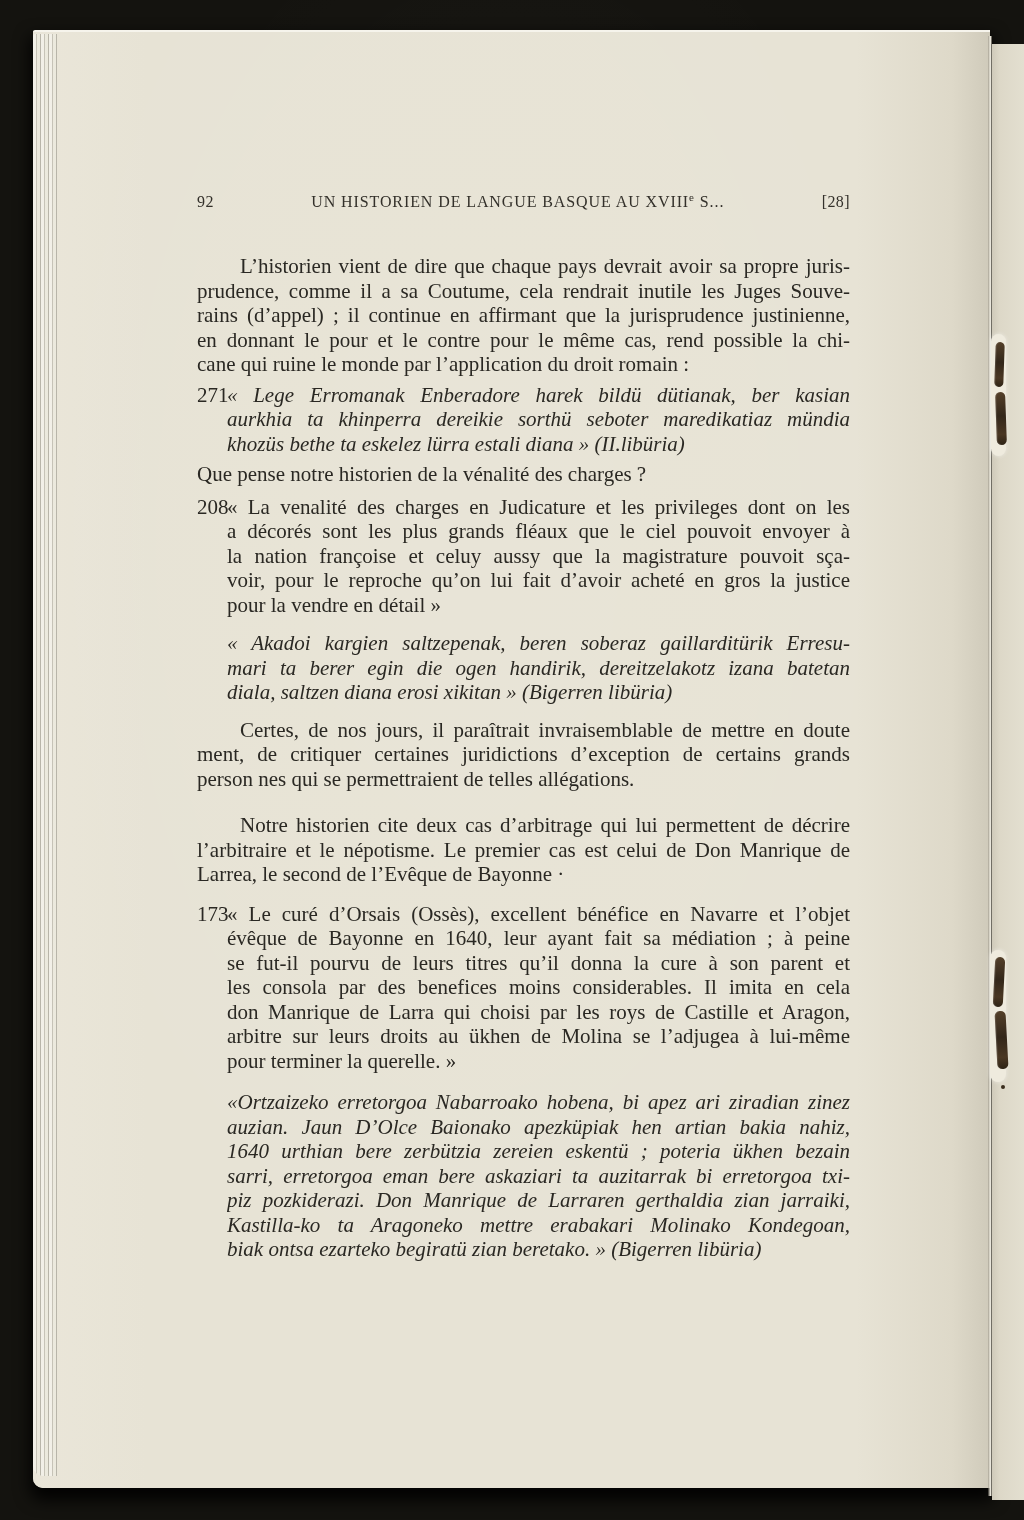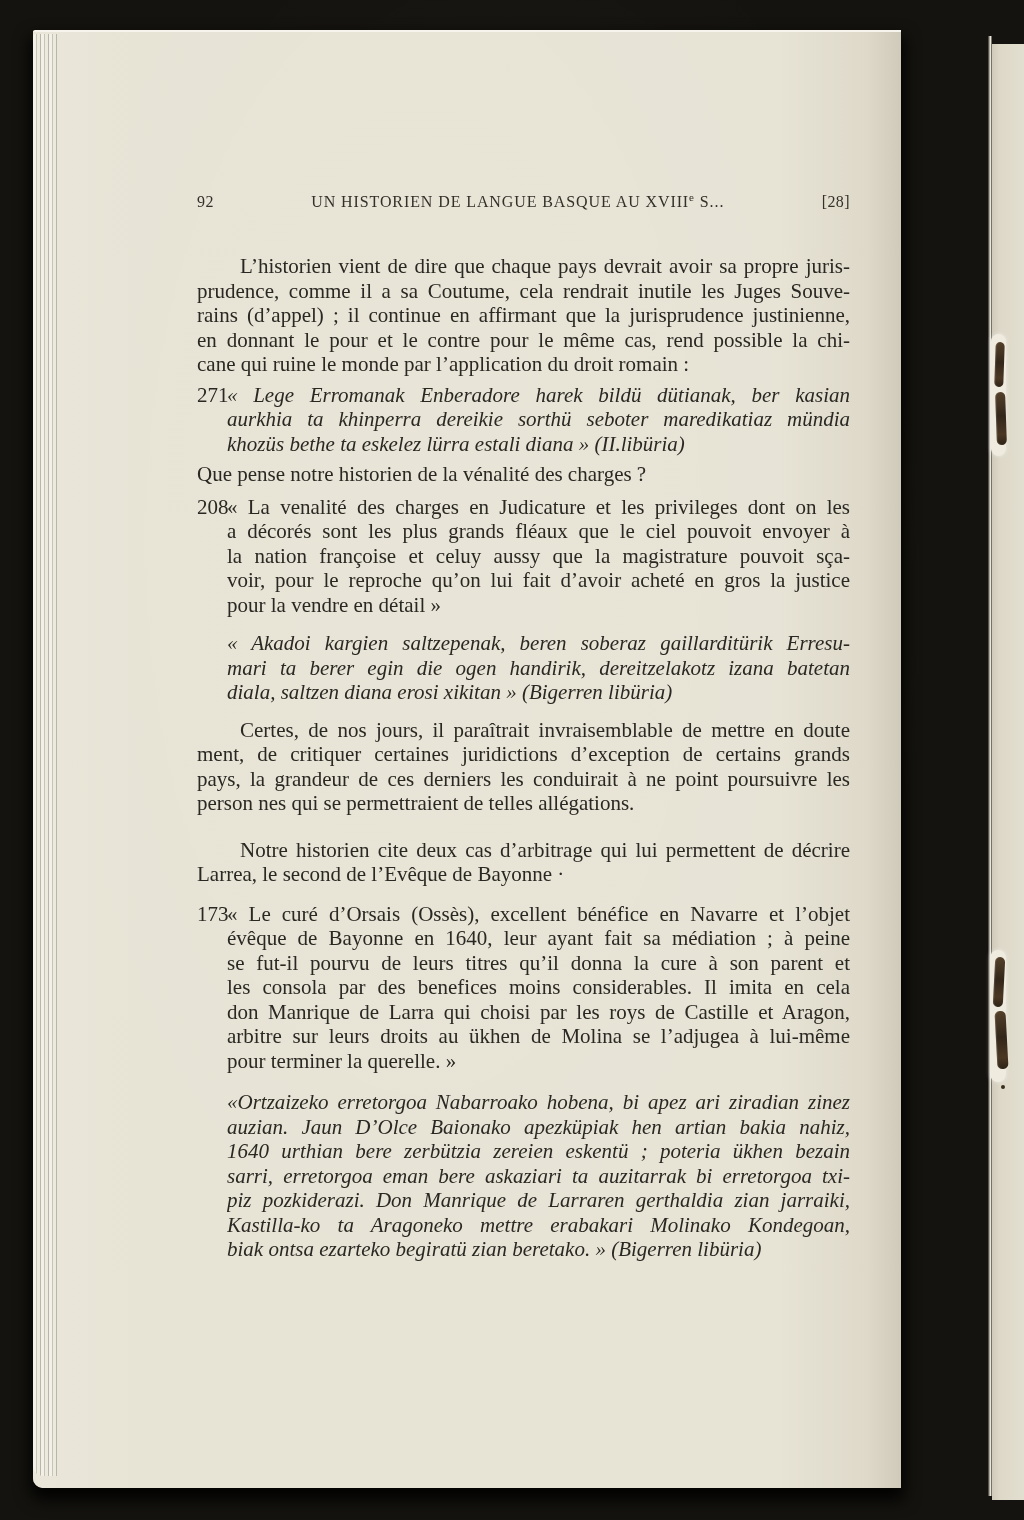--- a/index.html
+++ b/index.html
@@ -4,21 +4,21 @@
 <style>
   html,body { margin:0; padding:0; background:#0e0d0a; }
   .scene {
     position:relative; width:1024px; height:1520px; overflow:hidden;
     background:
       radial-gradient(ellipse at 50% 40%, rgba(255,255,255,0.035), rgba(0,0,0,0) 60%),
       #14130f;
     font-family:"Liberation Serif","DejaVu Serif",serif;
   }
   .page {
-    position:absolute; left:33px; top:30px; width:868px; height:1456px;
+    position:absolute; left:33px; top:30px; width:957px; height:1456px;
     background:
       radial-gradient(ellipse at 45% 35%, rgba(255,255,255,0.05), rgba(0,0,0,0) 70%),
       linear-gradient(90deg,#eae6d9 0%,#e7e3d5 12%,#e7e3d5 86%,#ded9c9 96%,#cfcaba 100%),
       #e7e3d5;
     border-top:2px solid #f6f4ec;
     border-radius:2px 0 0 10px;
     box-shadow:0 9px 16px 3px rgba(0,0,0,0.9);
     color:#2a2823;
   }
   .page-stack {
@@ -119,25 +119,25 @@
             <div class="line last">pour la vendre en détail »</div>
           </div>
           <div class="block quote italic">
             <div class="line">« Akadoi kargien saltzepenak, beren soberaz gaillarditürik Erresu-</div>
             <div class="line">mari ta berer egin die ogen handirik, dereitzelakotz izana batetan</div>
             <div class="line last">diala, saltzen diana erosi xikitan » (Bigerren libüria)</div>
           </div>
           <div class="block para-indent">
             <div class="line findent">Certes, de nos jours, il paraîtrait invraisemblable de mettre en doute</div>
             <div class="line">ment, de critiquer certaines juridictions d’exception de certains grands</div>
-            <div class="line">pays, la grandeur de ces derniers les conduirait à ne point poursuivre les</div>
             <div class="line last">person nes qui se permettraient de telles allégations.</div>
           </div>
           <div class="block para-indent">
             <div class="line findent">Notre historien cite deux cas d’arbitrage qui lui permettent de décrire</div>
+            <div class="line">l’arbitraire et le népotisme. Le premier cas est celui de Don Manrique de</div>
             <div class="line last">Larrea, le second de l’Evêque de Bayonne ·</div>
           </div>
           <div class="block numbered">
             <span class="num">173</span>
             <div class="line">« Le curé d’Orsais (Ossès), excellent bénéfice en Navarre et l’objet</div>
             <div class="line">évêque de Bayonne en 1640, leur ayant fait sa médiation ; à peine</div>
             <div class="line">se fut-il pourvu de leurs titres qu’il donna la cure à son parent et</div>
             <div class="line">les consola par des benefices moins considerables. Il imita en cela</div>
             <div class="line">don Manrique de Larra qui choisi par les roys de Castille et Aragon,</div>
             <div class="line">arbitre sur leurs droits au ükhen de Molina se l’adjugea à lui-même</div>

